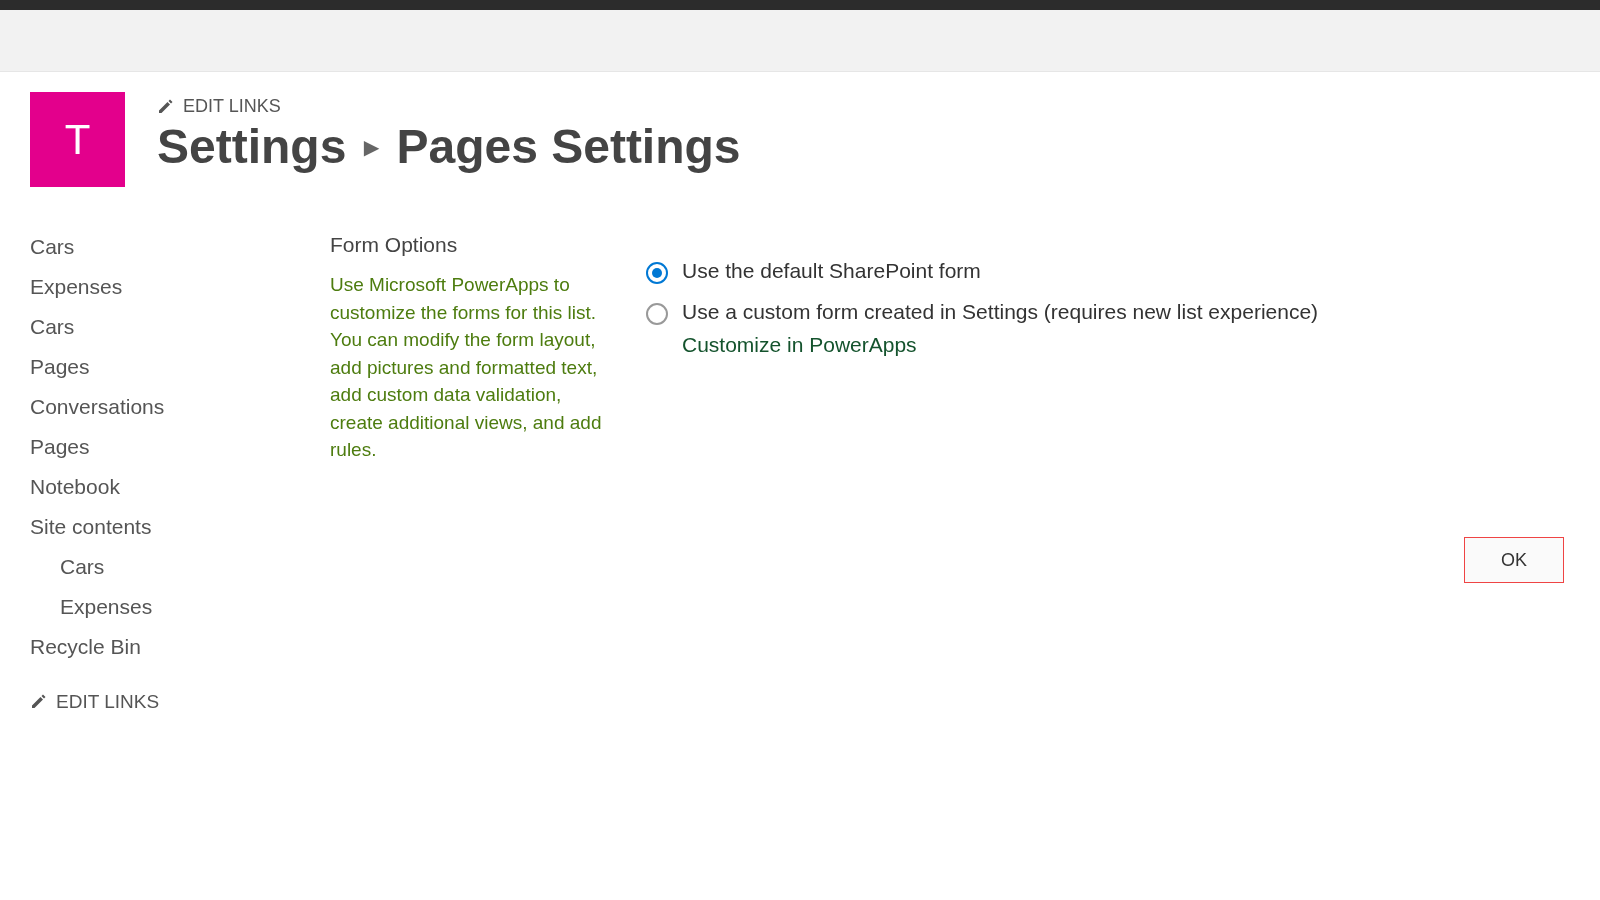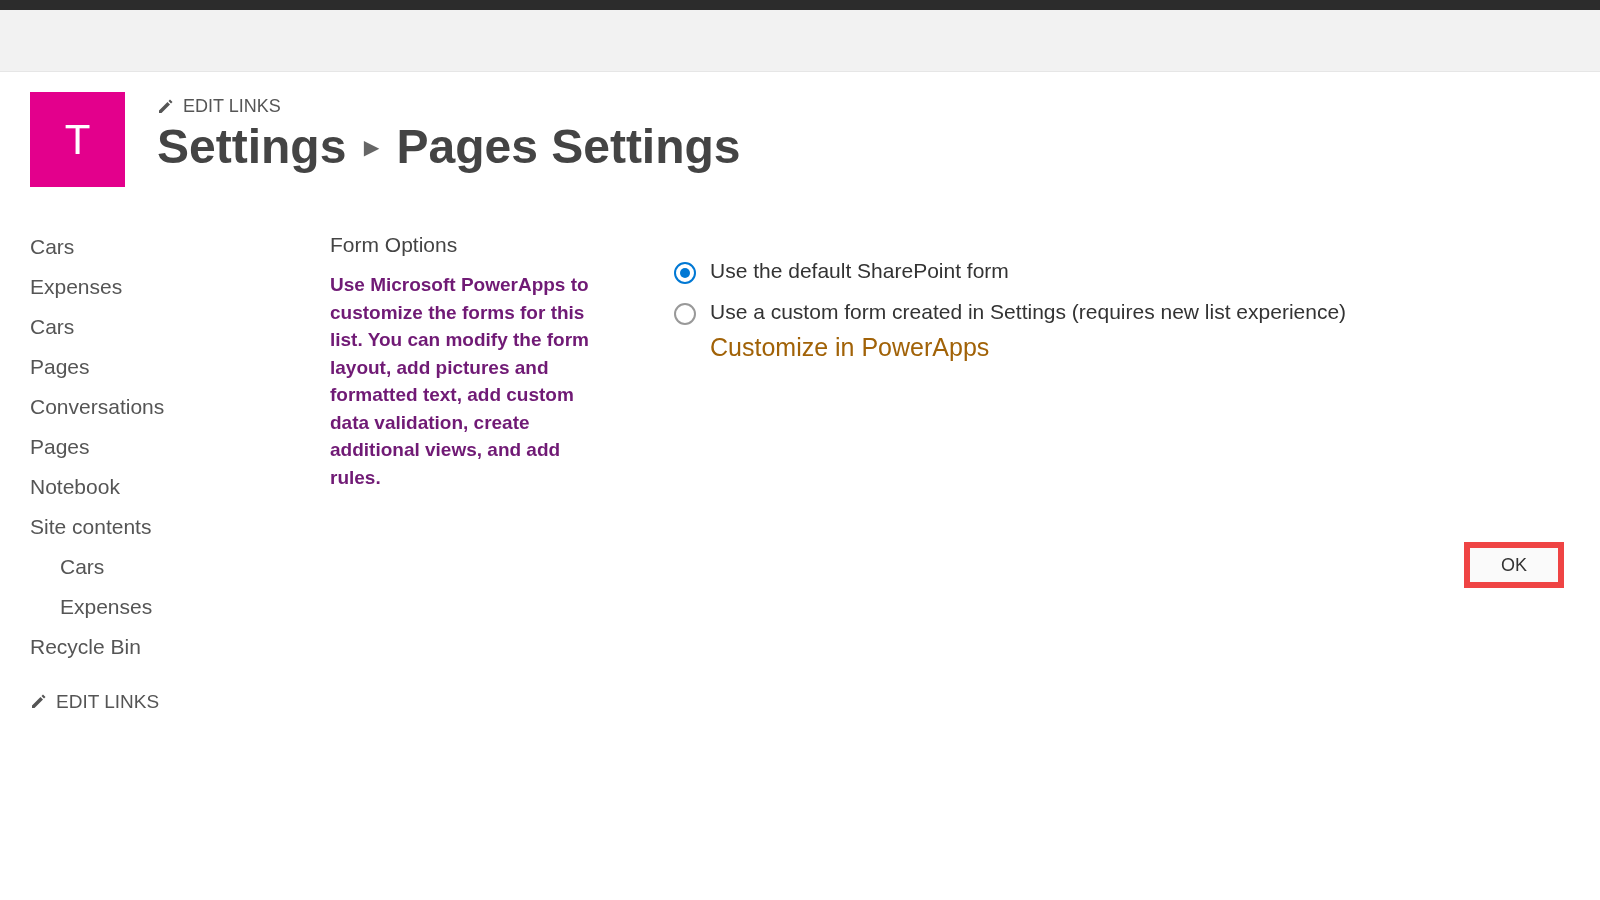--- a/index.html
+++ b/index.html
@@ -101,38 +101,38 @@
       align-items: center;
       gap: 10px;
       color: #555;
       font-size: 19px;
       cursor: pointer;
       margin-top: 24px;
     }
     .main-col {
       flex: 1;
       display: flex;
-      gap: 64px;
+      gap: 36px;
       padding-top: 6px;
     }
     .desc-col {
       width: 280px;
       flex-shrink: 0;
     }
     .desc-col h3 {
       font-size: 21px;
       font-weight: 400;
       color: #444;
       margin-bottom: 14px;
     }
     .desc-col p {
       font-size: 19px;
-      color: #701a75;
+      color: #4d7c0f;
       line-height: 1.45;
-      font-weight: 700;
+      font-weight: 400;
     }
     .options-col {
       flex: 1;
       padding-top: 26px;
     }
     .radio-row {
       display: flex;
       align-items: flex-start;
       gap: 14px;
       margin-bottom: 16px;
@@ -157,38 +157,38 @@
       width: 10px;
       height: 10px;
       border-radius: 50%;
       background: #0078d4;
     }
     .radio-label {
       font-size: 21px;
       color: #333;
     }
     .powerapps-link {
-      font-size: 25px;
-      color: #a16207;
+      font-size: 21px;
+      color: #14532d;
       cursor: pointer;
       margin-left: 36px;
       margin-top: -8px;
       margin-bottom: 36px;
       display: block;
     }
     .ok-row {
       text-align: right;
       margin-top: 180px;
       padding-right: 6px;
     }
     .ok-btn {
       width: 100px;
       height: 46px;
       background: #fafafa;
-      border: 6px solid #ef4444;
+      border: 1px solid #ef4444;
       font-size: 18px;
       color: #333;
       cursor: pointer;
     }
     .pencil svg { display:block; }
   </style>
 </head>
 <body>
 
 <div class="top-bar"></div>

